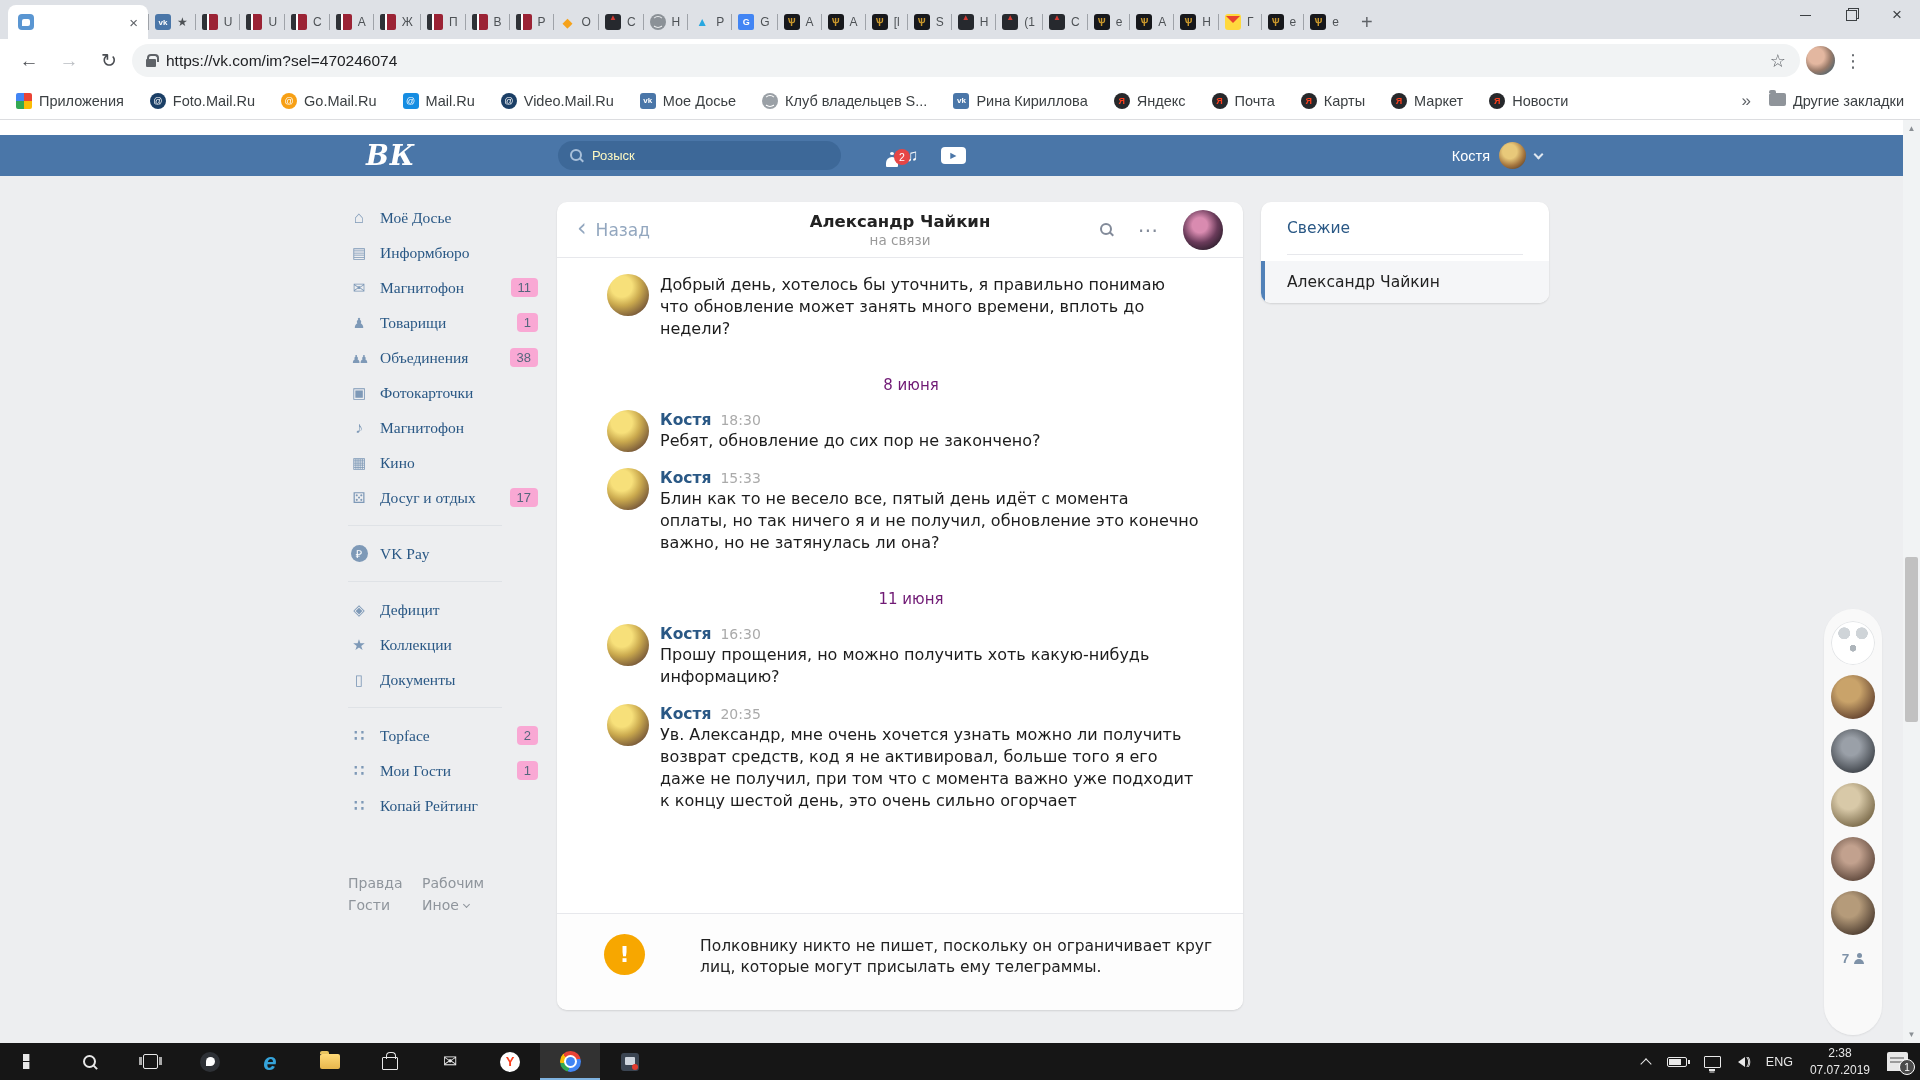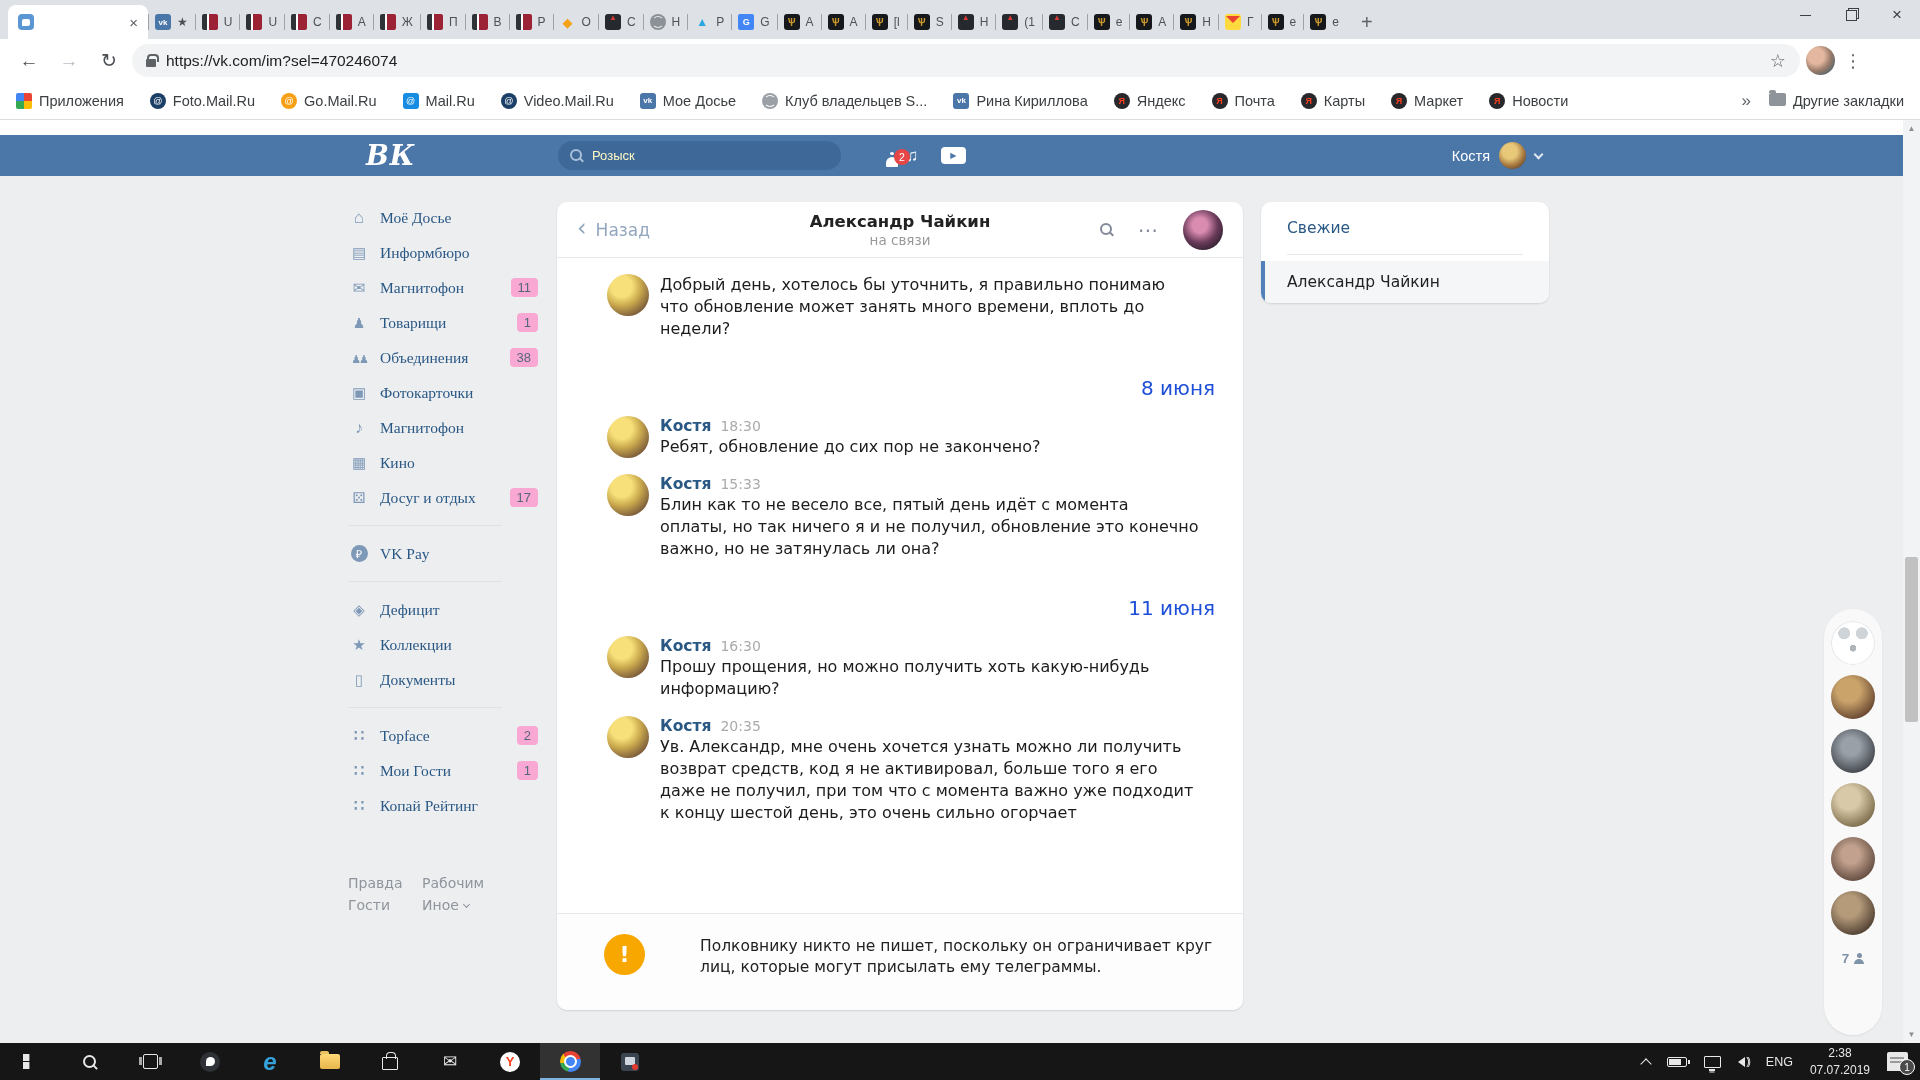--- a/index.html
+++ b/index.html
@@ -149,21 +149,21 @@
 
   .mlist{padding:8px 28px 0 50px}
   .mrow{display:flex;margin-top:16px}
   .mrow.continuation{margin-top:8px}
   .mavatar{width:42px;height:42px;border-radius:50%;flex:none;margin-right:11px;background:radial-gradient(circle at 35% 30%,#f7e07a 0 26%,#caa94e 48%,#7a5b3a 78%,#4a3a2a)}
   .mbody{padding-top:0}
   .mhead{height:20px;display:flex;align-items:center;gap:9px}
   .mname{color:#2a5885;font-weight:bold;font-size:15.5px}
   .mtime{color:#aaa;font-size:14px}
   .mtext{font-size:16px;line-height:22px;color:#1d1d1d;white-space:pre-line}
-  .mrow.date{display:block;text-align:right;margin:36px 0 16px;color:#1d4ed8;font-size:20px}
+  .mrow.date{display:block;text-align:center;margin:36px 0 16px;color:#701a75;font-size:15px}
   .mrow:not(.date) .mdate{display:none}
   .notice{position:absolute;left:0;right:0;bottom:0;height:97px;border-top:1px solid #e7e8ec;background:#fdfdfd;display:flex;padding:20px 30px 0 47px;border-radius:0 0 10px 10px}
   .notice-icon{width:41px;height:41px;border-radius:50%;background:#f7a700;color:#fff;font-weight:bold;font-size:22px;display:flex;align-items:center;justify-content:center;flex:none;margin-right:55px}
   .notice-text{font-size:15.5px;line-height:21px;color:#222;white-space:pre-line;padding-top:2px}
 
   
   .right-panel{position:absolute;left:1261px;top:202px;width:288px;background:#fff;border-radius:10px;box-shadow:0 1px 2px rgba(0,0,0,.12);padding-top:6px;font-family:"DejaVu Sans",sans-serif;overflow:hidden}
   .rp-link{height:40px;display:flex;align-items:center;padding:0 26px;color:#2a5885;font-size:15.5px}
   .rp-divider{height:1px;background:#e7e8ec;margin:6px 26px 0}
   .rp-selected{height:42px;display:flex;align-items:center;padding:0 26px;background:#f5f6f8;color:#222;font-size:15.5px;font-weight:500;position:relative;margin-top:6px}

